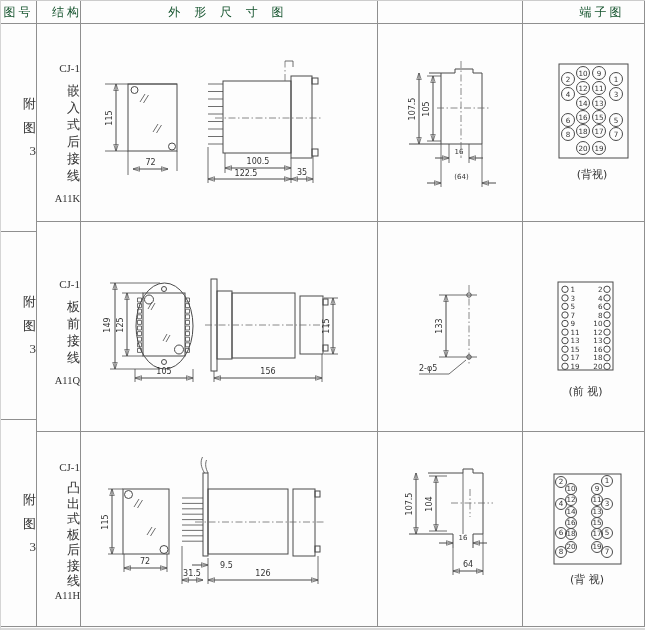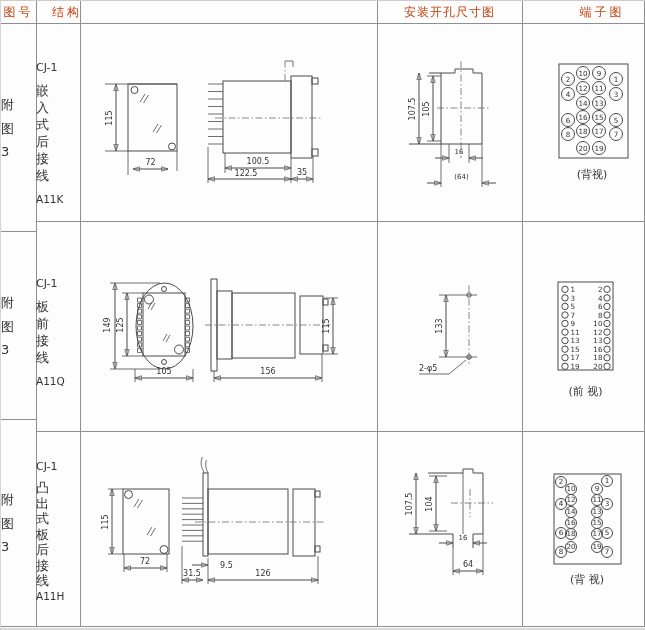--- a/index.html
+++ b/index.html
@@ -3,22 +3,22 @@
 <meta charset="utf-8">
 <style>
   html,body{margin:0;padding:0;background:#ffffff;}
   .page{position:relative;width:645px;height:630px;background:#fdfdfd;
         font-family:"DejaVu Sans","Liberation Sans",sans-serif;color:#333;
         border-top:1px solid #cccccc;border-left:1px solid #d5d5d5;overflow:hidden;}
   .vl{position:absolute;width:1px;background:#8f8f8f;}
   .hl{position:absolute;height:1px;background:#8f8f8f;}
   .band{position:absolute;left:0;width:645px;background:#d9d9d9;}
   .hcell{position:absolute;top:0;height:22px;display:flex;align-items:center;justify-content:center;
-         font-size:12px;color:#c2410c;letter-spacing:3px;}
-  .fig,.struct{position:absolute;display:flex;flex-direction:column;align-items:flex-start;justify-content:center;}
+         font-size:12px;color:#14532d;letter-spacing:3px;}
+  .fig,.struct{position:absolute;display:flex;flex-direction:column;align-items:flex-end;justify-content:center;font-family:Liberation Serif, serif;}
   .fig{font-size:13px;gap:6px;}
   .struct{font-size:13px;}
   .struct .title{font-size:11px;margin-bottom:6px;letter-spacing:0;}
   .struct .model{font-size:10.5px;margin-top:7px;}
   .struct .ch{line-height:1;}
   .g4{gap:4px;} .g2{gap:2.5px;}
   svg{position:absolute;overflow:visible;}
   svg line, svg path, svg rect, svg circle, svg ellipse{stroke:#4a4a4a;stroke-width:1;fill:none;}
   svg .cl{stroke:#6a6a6a;stroke-width:.8;stroke-dasharray:7 2.5 1.5 2.5;}
   svg .thin{stroke-width:.8;}
@@ -46,21 +46,21 @@
   <div class="hl" style="left:0;top:22px;width:644px"></div>
   <div class="hl" style="left:35px;top:220px;width:609px"></div>
   <div class="hl" style="left:0;top:230px;width:35px"></div>
   <div class="hl" style="left:35px;top:430px;width:609px"></div>
   <div class="hl" style="left:0;top:418px;width:35px"></div>
   <div class="hl" style="left:0;top:625px;width:644px"></div>
   <div class="band" style="top:627px;height:3px"></div>
 
   <div class="hcell" style="left:0;width:35px">图号</div>
   <div class="hcell" style="left:44px;width:44px">结构</div>
-  <div class="hcell" style="left:376px;width:145px;letter-spacing:1px">安装开孔尺寸图</div>
+  <div class="hcell" style="left:79px;width:297px;letter-spacing:5px">外 形 尺 寸 图</div>
   <div class="hcell" style="left:540px;width:122px">端子图</div>
 
   <div class="fig" style="left:0;top:22px;width:35px;height:208px">
     <span>附</span>
     <span>图</span>
     <span>3</span>
   </div>
   <div class="fig" style="left:0;top:230px;width:35px;height:188px">
     <span>附</span>
     <span>图</span>

